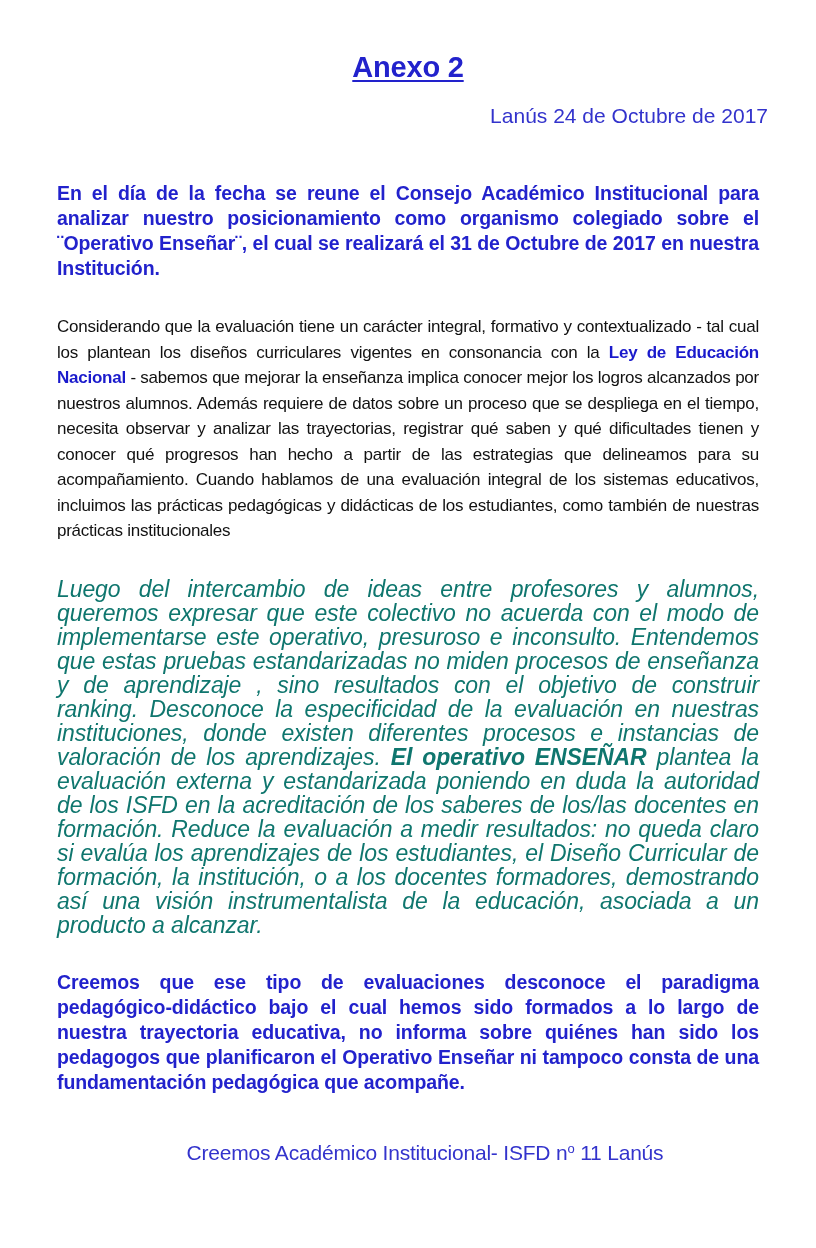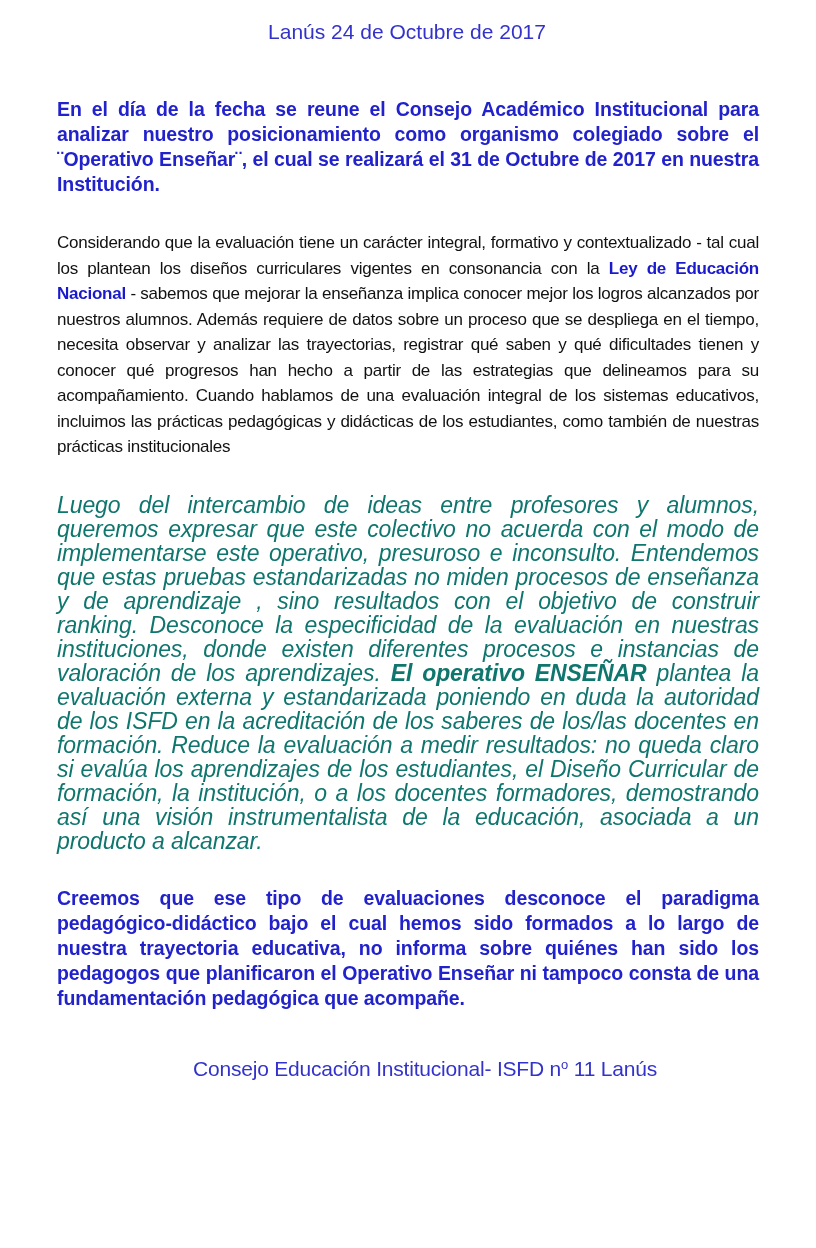--- a/index.html
+++ b/index.html
@@ -50,21 +50,21 @@
     text-decoration: underline;
     text-underline-offset: 3px;
     text-decoration-thickness: 2px;
   }
 
   
   .date-line {
     margin: 0;
     padding-top: 19px;
     padding-right: 2px;
-    text-align: center;
+    text-align: right;
     font-size: 21px;
     line-height: 26px;
     font-weight: normal;
     color: #3333cc;
   }
 
   
   p.para {
     margin: 11px;
     text-align: justify;
@@ -135,29 +135,30 @@
     vertical-align: 0.55em;
     line-height: 0;
   }
 </style>
 </head>
 <body>
 
 <div class="page">
   <div class="content">
 
+    <h1 class="doc-title"><span class="underlined">Anexo 2</span></h1>
 
     <p class="date-line">Lanús 24 de Octubre de 2017</p>
 
     <p class="para p-blue-bold gap-first">En el día de la fecha se reune el Consejo Académico Institucional para analizar nuestro posicionamiento como organismo colegiado sobre el ¨Operativo Enseñar¨, el cual se realizará el 31 de Octubre de 2017 en nuestra Institución.</p>
 
     <p class="para p-black gap-block"><span>Considerando que la evaluación tiene un carácter integral, formativo y contextualizado  - tal cual los plantean los diseños curriculares vigentes en consonancia con la </span><span class="hl-blue">Ley de Educación Nacional</span><span> -  sabemos que mejorar la enseñanza implica   conocer mejor  los logros alcanzados por  nuestros alumnos. Además  requiere de datos sobre un proceso que se despliega en el tiempo,  necesita observar y analizar las trayectorias, registrar qué saben y qué dificultades tienen y conocer qué progresos han hecho a partir de las estrategias que delineamos para su acompañamiento. Cuando hablamos de una evaluación integral de los sistemas educativos, incluimos las prácticas pedagógicas y didácticas de los estudiantes, como también de nuestras prácticas institucionales</span></p>
 
     <p class="para p-red-italic gap-block"><span>Luego del intercambio de ideas entre profesores y alumnos, queremos expresar que este colectivo  no acuerda con el modo de implementarse este operativo, presuroso e   inconsulto.   Entendemos que estas  pruebas estandarizadas no miden procesos de enseñanza y de aprendizaje  , sino resultados con el objetivo de construir ranking. Desconoce la especificidad de la evaluación en nuestras instituciones, donde existen diferentes procesos e instancias de valoración  de los aprendizajes. </span><span class="strong">El operativo ENSEÑAR</span><span> plantea la evaluación externa y estandarizada poniendo en duda la autoridad de los ISFD en la acreditación de los saberes de  los/las docentes en formación. Reduce la evaluación a medir resultados:  no queda claro si evalúa los aprendizajes de los estudiantes, el Diseño Curricular de formación,  la institución, o a los docentes formadores, demostrando así una visión instrumentalista de la educación, asociada a un producto a alcanzar.</span></p>
 
     <p class="para p-blue-bold gap-block">Creemos que ese tipo de evaluaciones desconoce el paradigma pedagógico-didáctico bajo el cual hemos sido formados a lo largo de nuestra trayectoria educativa, no informa sobre quiénes han sido los pedagogos que planificaron el Operativo Enseñar ni tampoco consta de una fundamentación pedagógica que acompañe.</p>
 
 
 
-    <p class="signature"><span>Consejo Educación Institucional- ISFD n</span><sup class="ordinal">o</sup><span> 11 Lanús</span></p>
+    <p class="signature"><span>Creemos Académico Institucional- ISFD n</span><sup class="ordinal">o</sup><span> 11 Lanús</span></p>
 
   </div>
 </div>
 
 </body></html>

